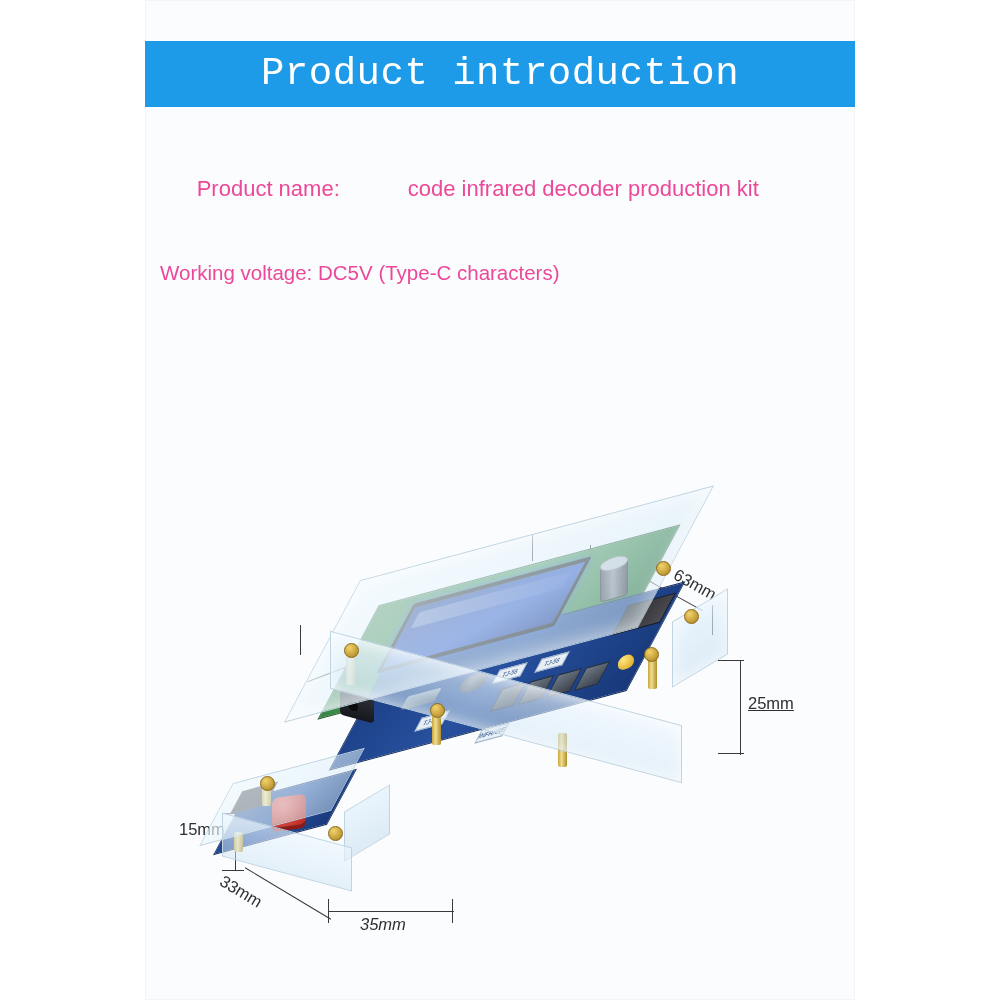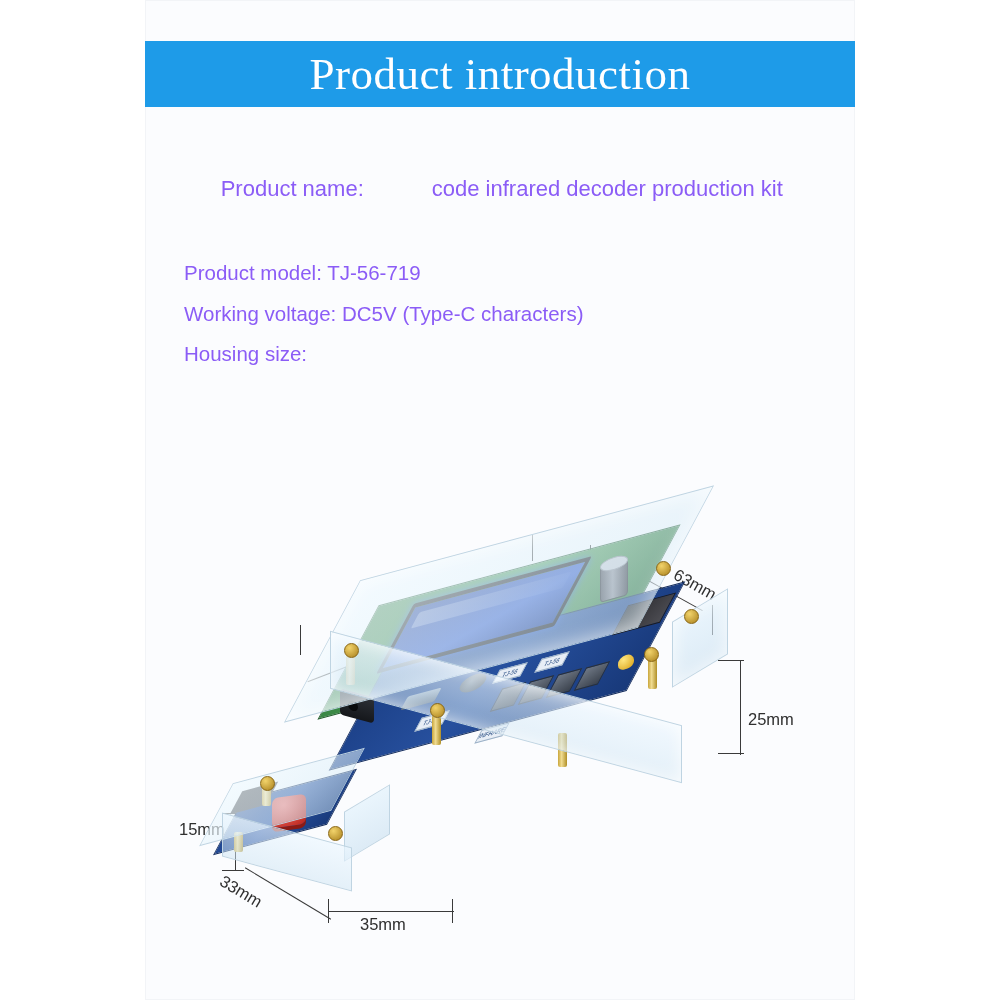--- a/index.html
+++ b/index.html
@@ -34,37 +34,36 @@
     top: 41px;
     width: 710px;
     height: 66px;
     background: #1e9be8;
     display: flex;
     align-items: center;
     justify-content: center;
   }
   .title-bar .title-text {
     color: #ffffff;
-    font-size: 45px;
-    font-family: Liberation Serif, serif;
+    font-size: 39px;
+    font-family: Liberation Mono, monospace;
     font-weight: 400;
     letter-spacing: 0.5px;
   }
   .spec-list {
     position: absolute;
     left: 160px;
     top: 124px;
     width: 690px;
   }
   .spec-row {
-    color: #8b5cf6;
+    color: #ec4899;
     font-size: 20.5px;
     line-height: 1.96;
     white-space: pre;
-    margin-left: 24px;
   }
   .spec-row.first {
     font-size: 22px;
   }
   .spec-row .gap {
     display: inline-block;
     width: 68px;
   }
   .spec-row.two-line {
     line-height: 1.52;
@@ -86,24 +85,24 @@
   
   .dim-label {
     position: absolute;
     font-size: 16.5px;
     color: #2f2f2f;
     font-family: "Liberation Sans", sans-serif;
     white-space: nowrap;
   }
   .dl-117 { left: 243px; top: 74px; transform: rotate(-21deg); }
   .dl-63  { left: 512px; top: 50px; transform: rotate(29deg); }
-  .dl-25  { left: 588px; top: 185px; }
+  .dl-25  { left: 588px; top: 169px; text-decoration: underline; }
   .dl-15  { left: 19px;  top: 295px; }
   .dl-33  { left: 58px;  top: 357px; transform: rotate(31deg); }
-  .dl-35  { left: 200px; top: 390px; }
+  .dl-35  { left: 200px; top: 390px; font-style: italic; }
 
   .dimline {
     position: absolute;
     background: #3a3a3a;
     height: 1px;
   }
   .tick {
     position: absolute;
     background: #3a3a3a;
     width: 1px;
@@ -358,23 +357,21 @@
   <div class="sheet"></div>
 
   <div class="title-bar">
     <div class="title-text">Product introduction</div>
   </div>
 
   <div class="spec-list">
     <div class="spec-row first">
       <span>Product name:</span><span class="gap"></span><span>code infrared decoder production kit</span>
     </div>
-    <div class="spec-row">Product model: TJ-56-719</div>
     <div class="spec-row">Working voltage: DC5V (Type-C characters)</div>
-    <div class="spec-row">Housing size:</div>
   </div>
 
   <div class="photo">
 
     <div class="dimline" style="left:140px; top:115px; width:230px; transform:rotate(-21deg);"></div>
     <div class="tick" style="left:140px; top:100px; height:30px;"></div>
     <div class="tick" style="left:372px; top:10px; height:26px;"></div>
 
     <div class="dimline" style="left:430px; top:56px; width:120px; transform:rotate(29deg);"></div>
     <div class="tick" style="left:430px; top:20px; height:34px;"></div>

